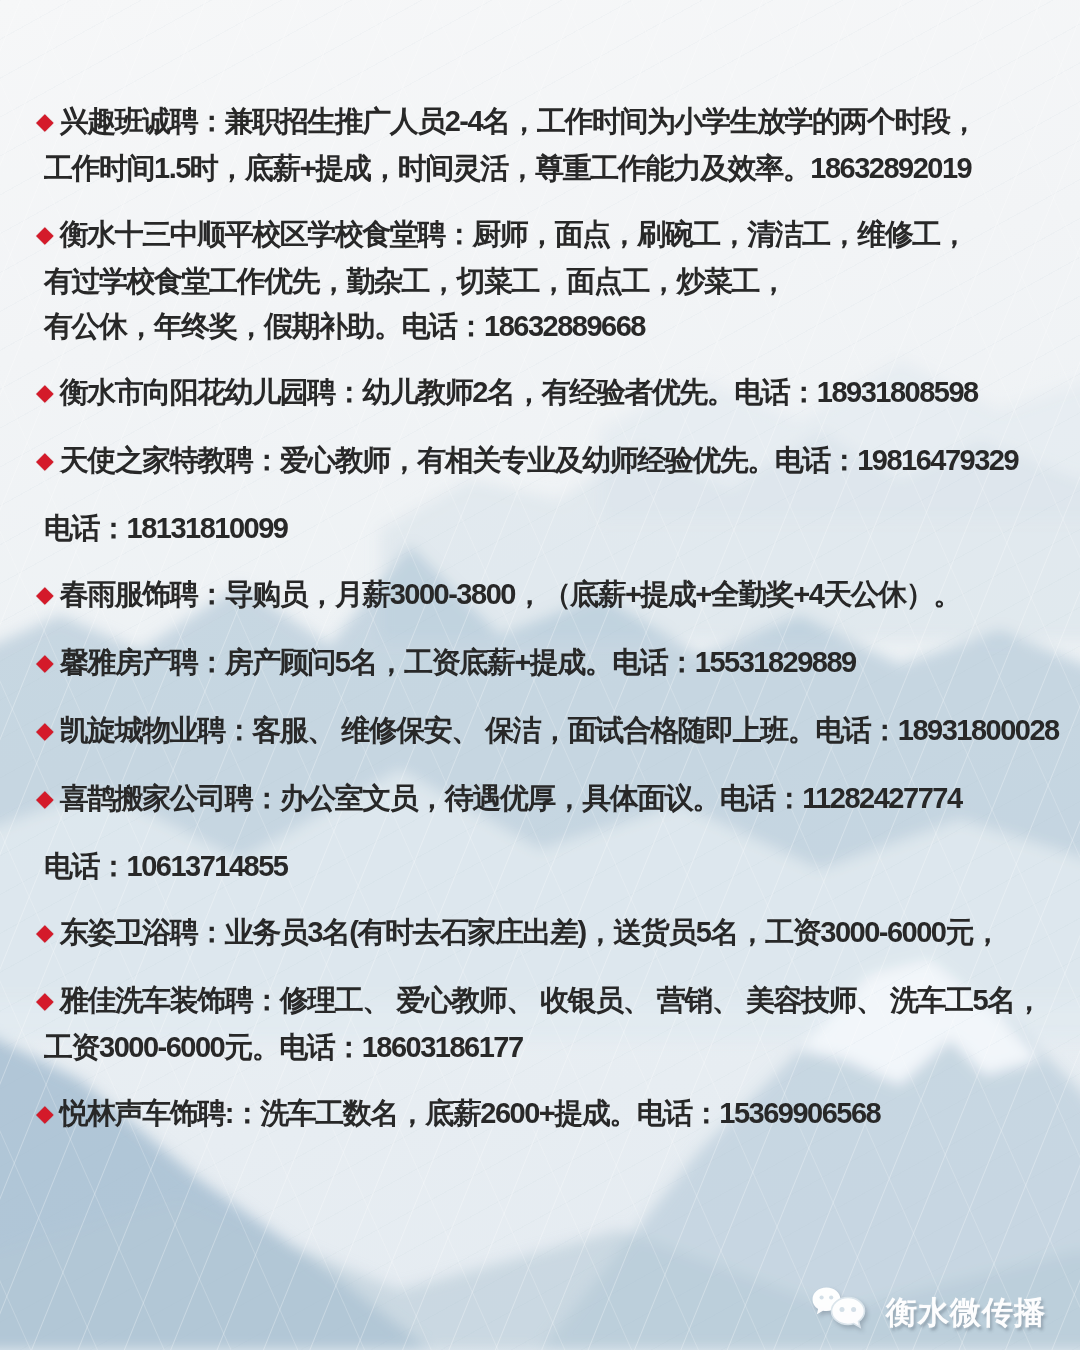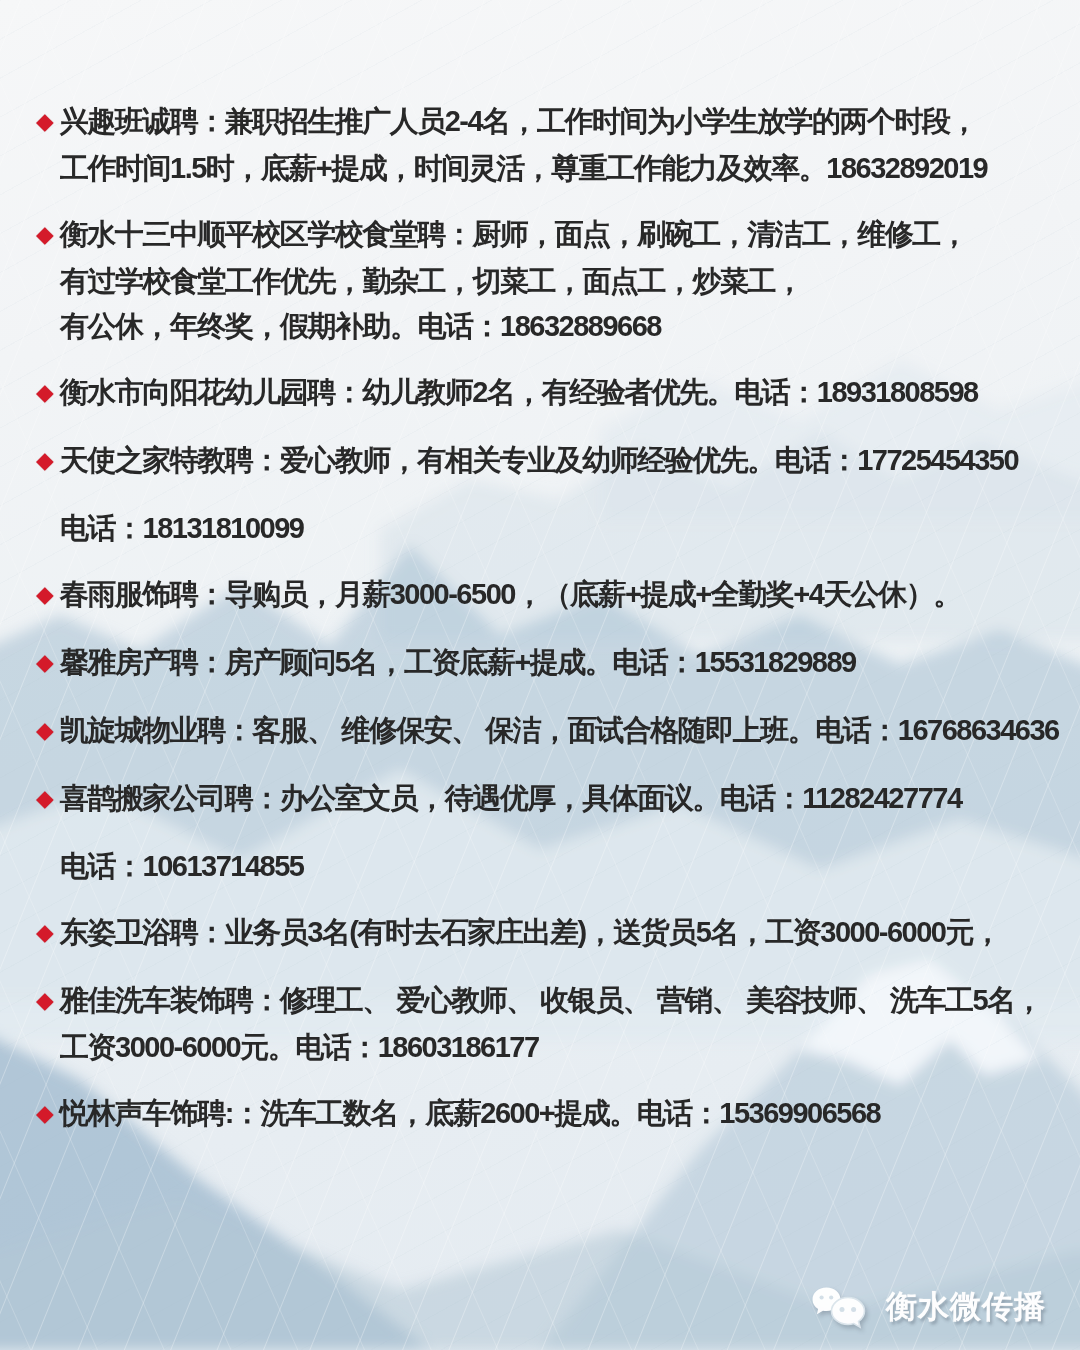--- a/index.html
+++ b/index.html
@@ -21,34 +21,34 @@
   }
   .listings { position:absolute; top:99px; left:0; width:100%; }
   .listing {
     margin:0 8px 21px 0;
     color:#282828;
     font-weight:bold;
     font-size:29px;
     line-height:45px;
     letter-spacing:-1.5px;
   }
-  .line { padding-left:60px; white-space:nowrap; }
+  .line { padding-left:44px; white-space:nowrap; }
   .line.first { padding-left:36px; }
   .bullet {
     color:#d41a2a;
     font-size:23px;
     margin-right:6px;
     letter-spacing:0;
     display:inline-block;
     transform:translateY(-2px);
     text-shadow:0 0 1px rgba(120,0,0,.4);
   }
   .watermark {
     position:absolute; right:34px; bottom:16px;
-    display:flex; align-items:flex-start; gap:19px;
+    display:flex; align-items:flex-end; gap:19px;
     opacity:.96;
   }
   .watermark .wm-label {
     color:#ffffff;
     font-size:31px;
     font-weight:bold;
     letter-spacing:1px;
     text-shadow:2px 3px 3px rgba(122,136,150,.65), 0 0 1px rgba(255,255,255,.85);
   }
   .wechat-icon svg { display:block; filter:drop-shadow(2px 3px 2px rgba(122,136,150,.55)); }
@@ -91,33 +91,33 @@
       </div>
       <div class="listing">
         <div class="line first"><span class="bullet">◆</span><span>衡水十三中顺平校区学校食堂聘：厨师，面点，刷碗工，清洁工，维修工，</span></div>
         <div class="line cont"><span>有过学校食堂工作优先，勤杂工，切菜工，面点工，炒菜工，</span></div>
         <div class="line cont"><span>有公休，年终奖，假期补助。电话：18632889668</span></div>
       </div>
       <div class="listing">
         <div class="line first"><span class="bullet">◆</span><span>衡水市向阳花幼儿园聘：幼儿教师2名，有经验者优先。电话：18931808598</span></div>
       </div>
       <div class="listing">
-        <div class="line first"><span class="bullet">◆</span><span>天使之家特教聘：爱心教师，有相关专业及幼师经验优先。电话：17725454350</span></div>
+        <div class="line first"><span class="bullet">◆</span><span>天使之家特教聘：爱心教师，有相关专业及幼师经验优先。电话：19816479329</span></div>
       </div>
       <div class="listing">
         <div class="line cont"><span>电话：18131810099</span></div>
       </div>
       <div class="listing">
-        <div class="line first"><span class="bullet">◆</span><span>春雨服饰聘：导购员，月薪3000-6500，（底薪+提成+全勤奖+4天公休）。</span></div>
+        <div class="line first"><span class="bullet">◆</span><span>春雨服饰聘：导购员，月薪3000-3800，（底薪+提成+全勤奖+4天公休）。</span></div>
       </div>
       <div class="listing">
         <div class="line first"><span class="bullet">◆</span><span>馨雅房产聘：房产顾问5名，工资底薪+提成。电话：15531829889</span></div>
       </div>
       <div class="listing">
-        <div class="line first"><span class="bullet">◆</span><span>凯旋城物业聘：客服、 维修保安、 保洁，面试合格随即上班。电话：16768634636</span></div>
+        <div class="line first"><span class="bullet">◆</span><span>凯旋城物业聘：客服、 维修保安、 保洁，面试合格随即上班。电话：18931800028</span></div>
       </div>
       <div class="listing">
         <div class="line first"><span class="bullet">◆</span><span>喜鹊搬家公司聘：办公室文员，待遇优厚，具体面议。电话：11282427774</span></div>
       </div>
       <div class="listing">
         <div class="line cont"><span>电话：10613714855</span></div>
       </div>
       <div class="listing">
         <div class="line first"><span class="bullet">◆</span><span>东姿卫浴聘：业务员3名(有时去石家庄出差)，送货员5名，工资3000-6000元，</span></div>
       </div>

